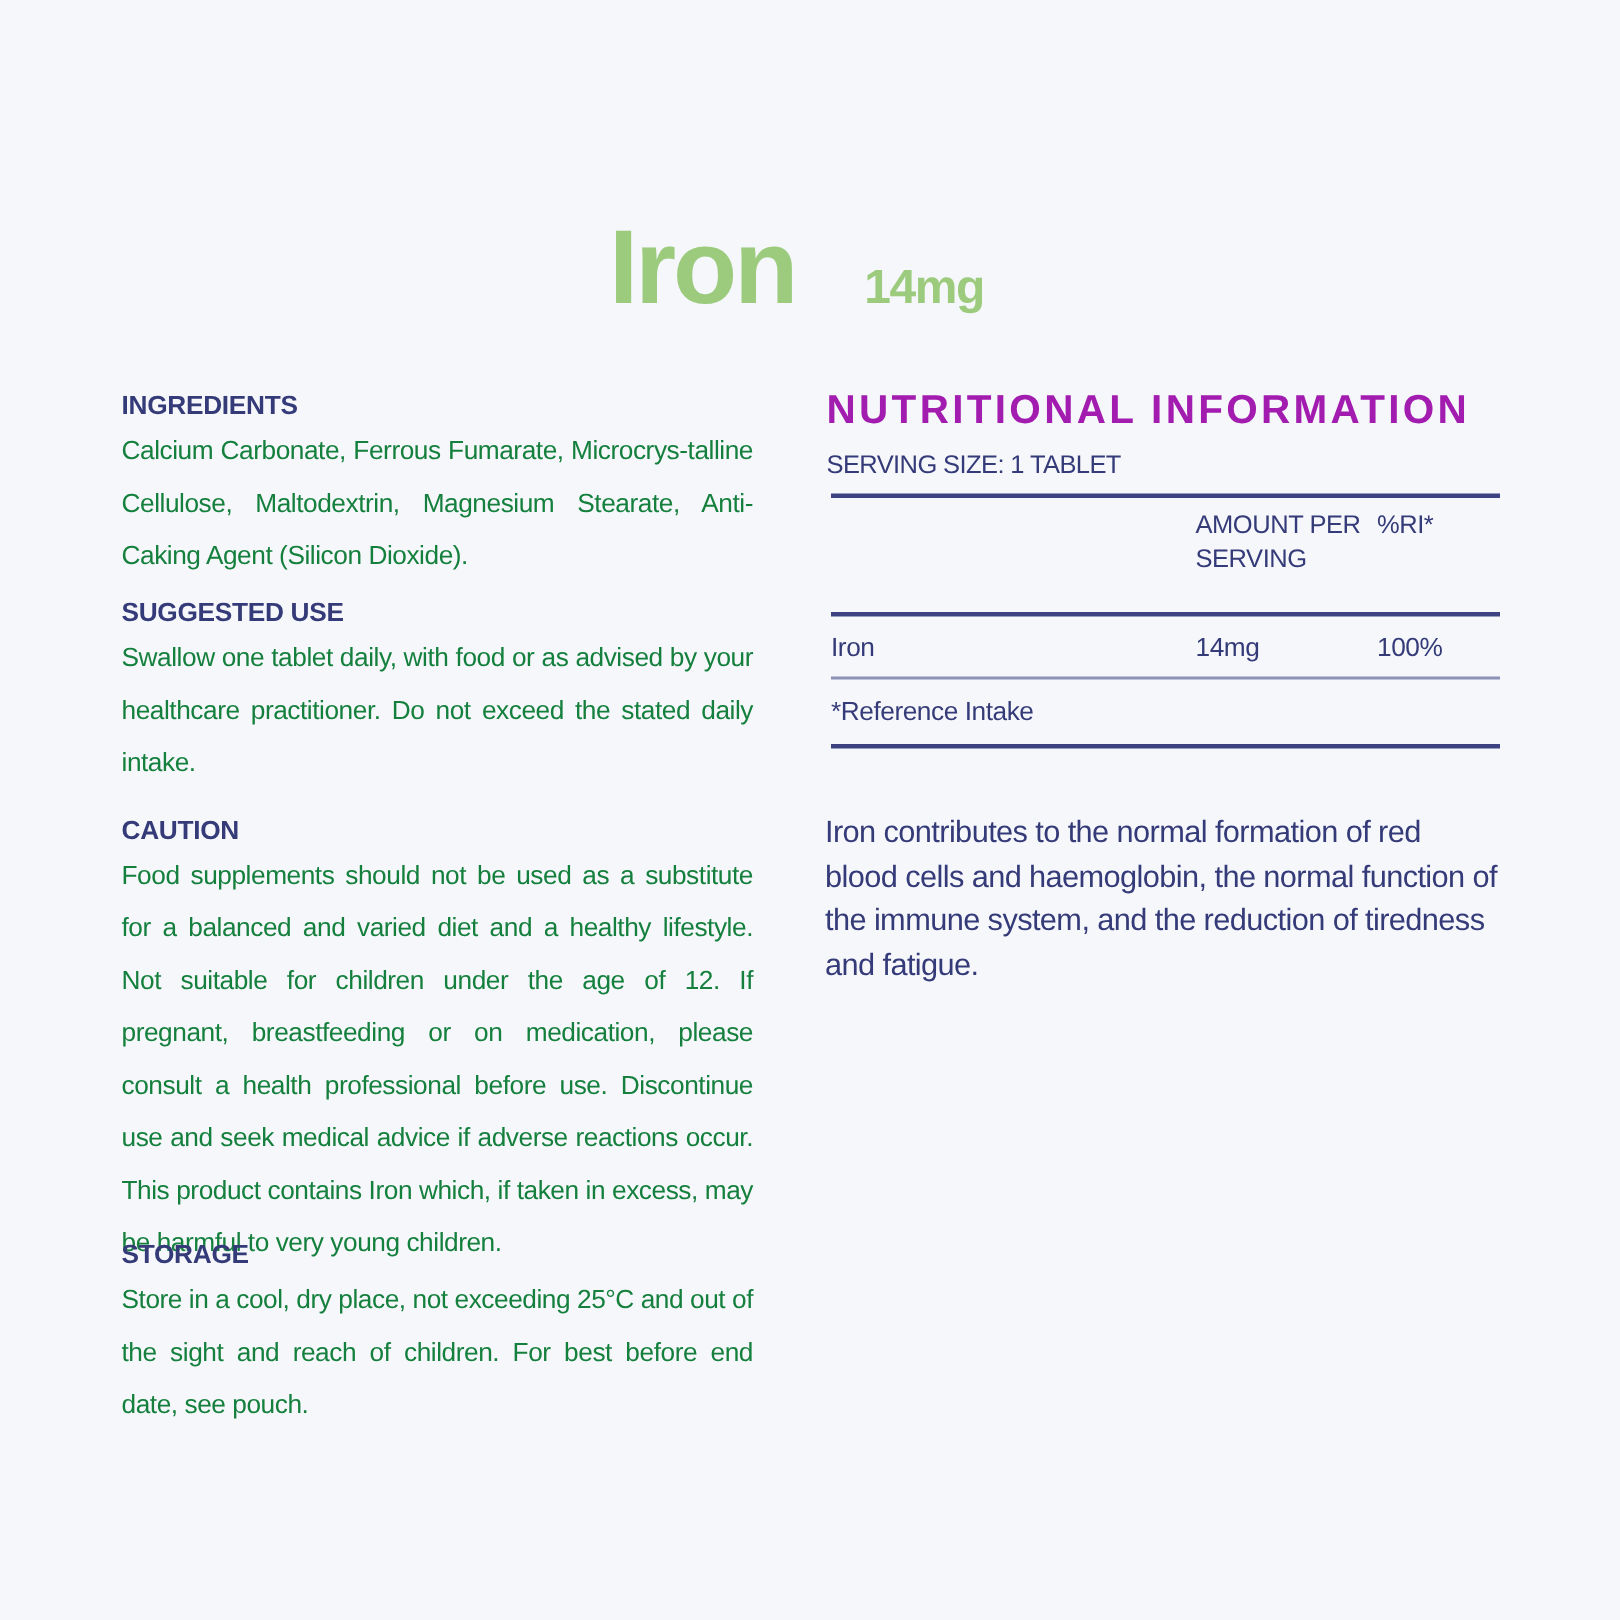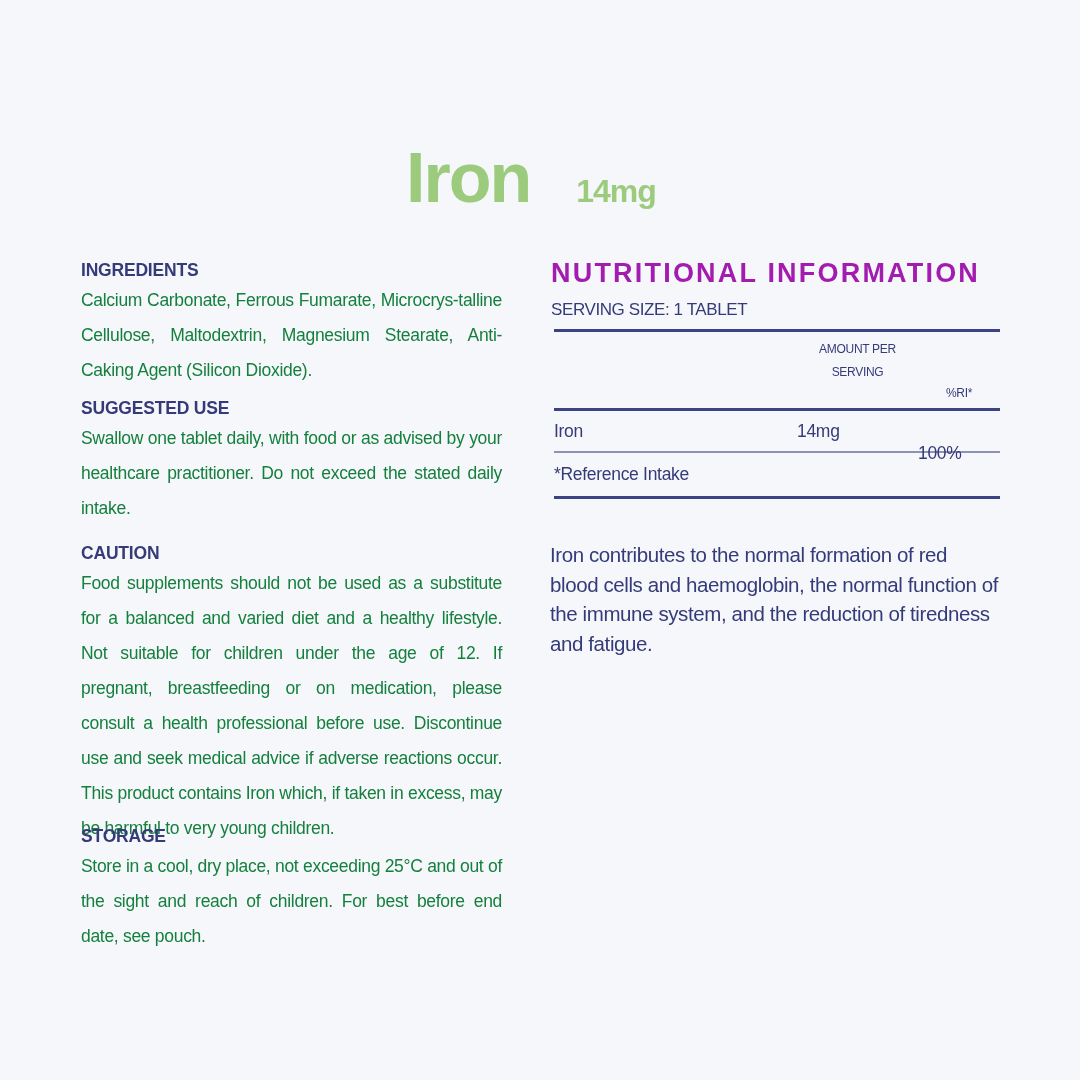--- a/index.html
+++ b/index.html
@@ -101,26 +101,25 @@
       margin-left: 3px;
     }
     .thead-row {
       display: flex;
       height: 76px;
       padding-top: 6px;
       box-sizing: border-box;
     }
     .col-name { width: 243px; padding-left: 0; }
     .col-amount { width: 121px; }
-    .col-ri { width: 82px; margin-top: 44px; }
+    .col-ri { width: 82px; }
     .thead-row .cell {
-      font-size: 12px;
+      font-size: 17px;
       line-height: 23px;
       letter-spacing: -0.3px;
-      text-align: center;
     }
     .body-row {
       display: flex;
       height: 40px;
       align-items: center;
       font-size: 17.5px;
       letter-spacing: -0.3px;
     }
     .foot-row {
       height: 43px;

